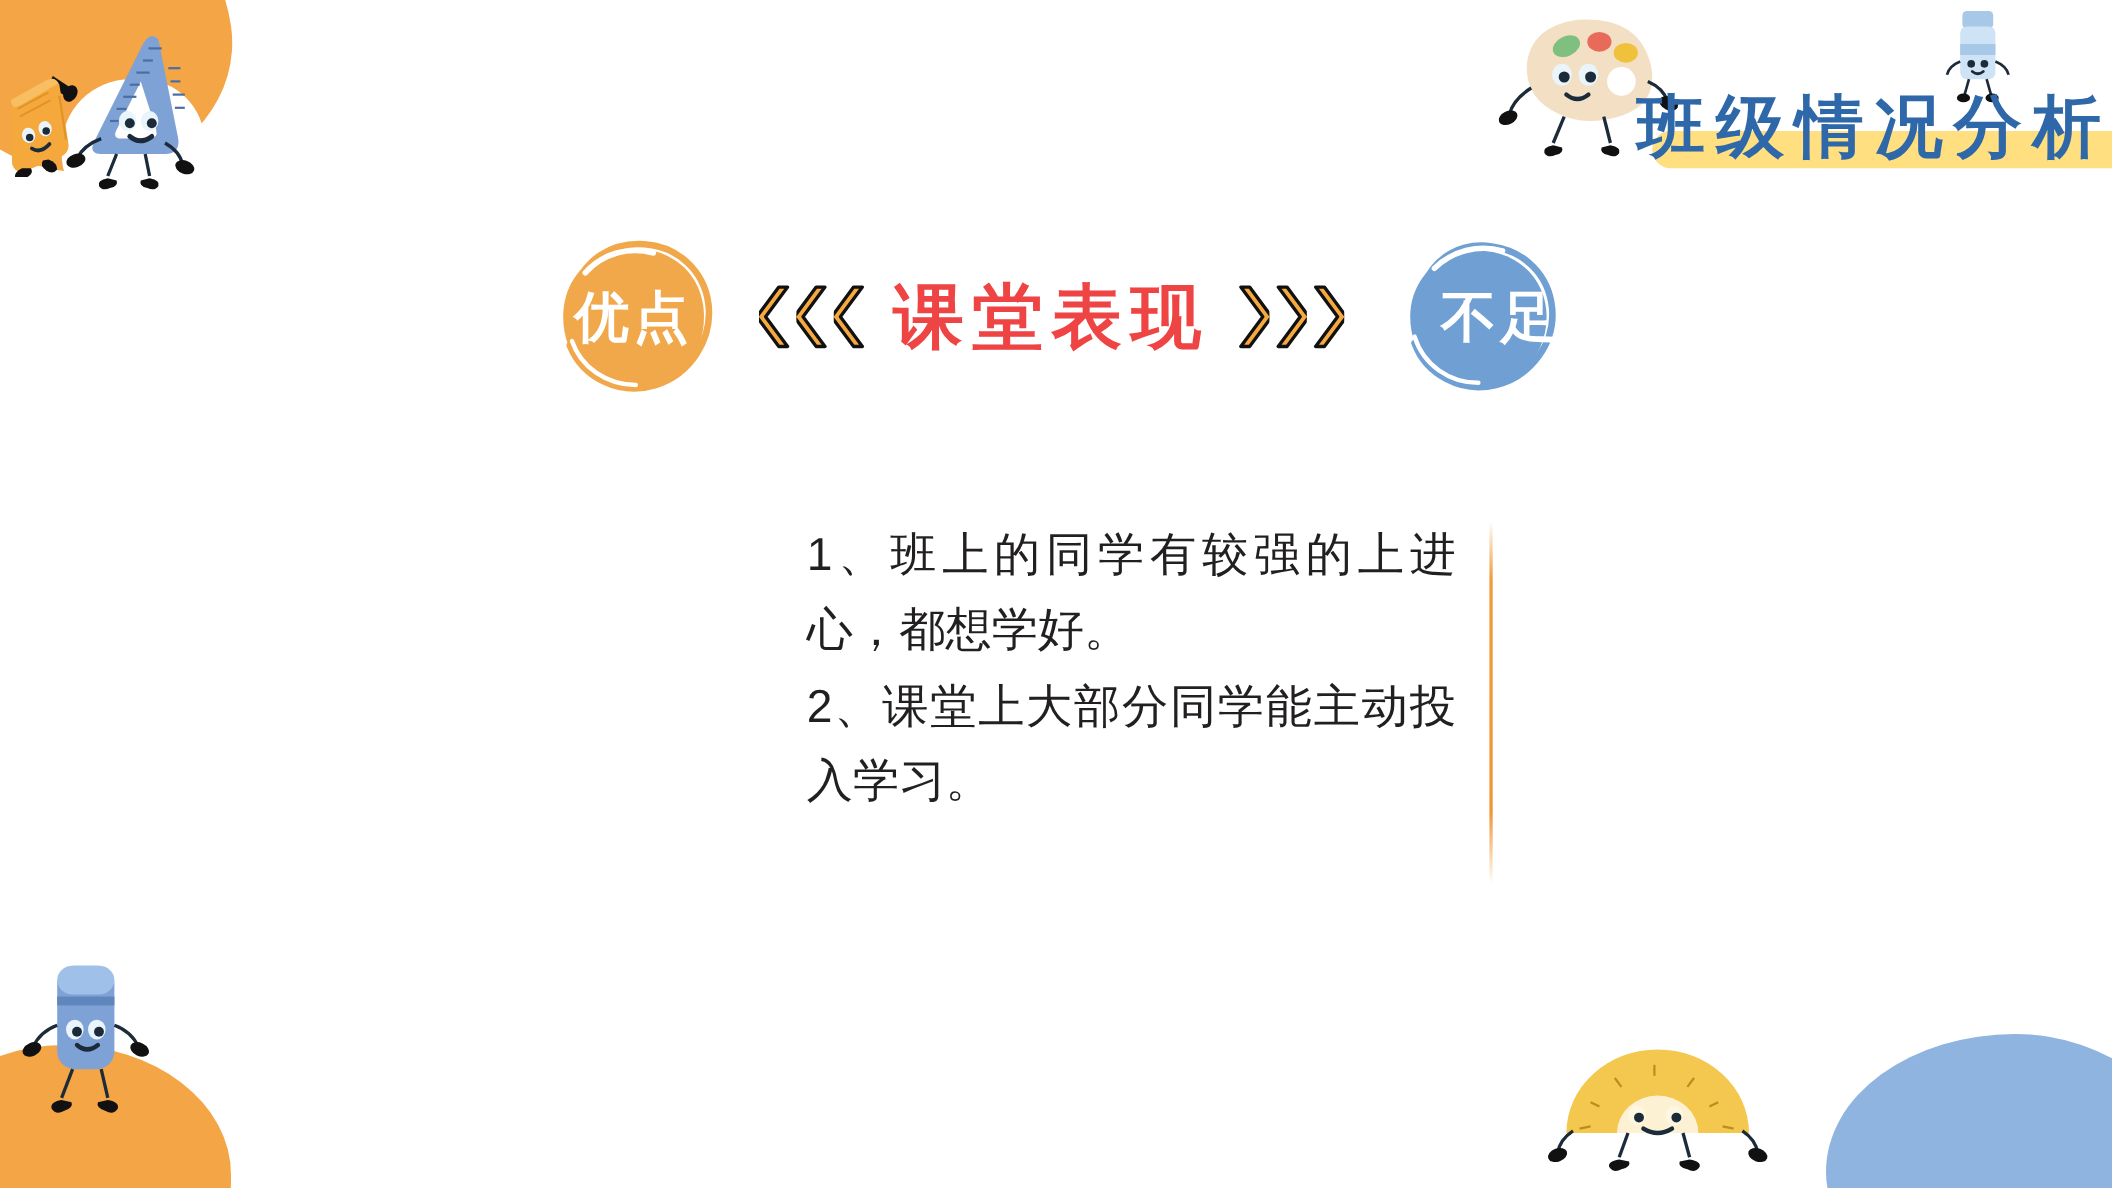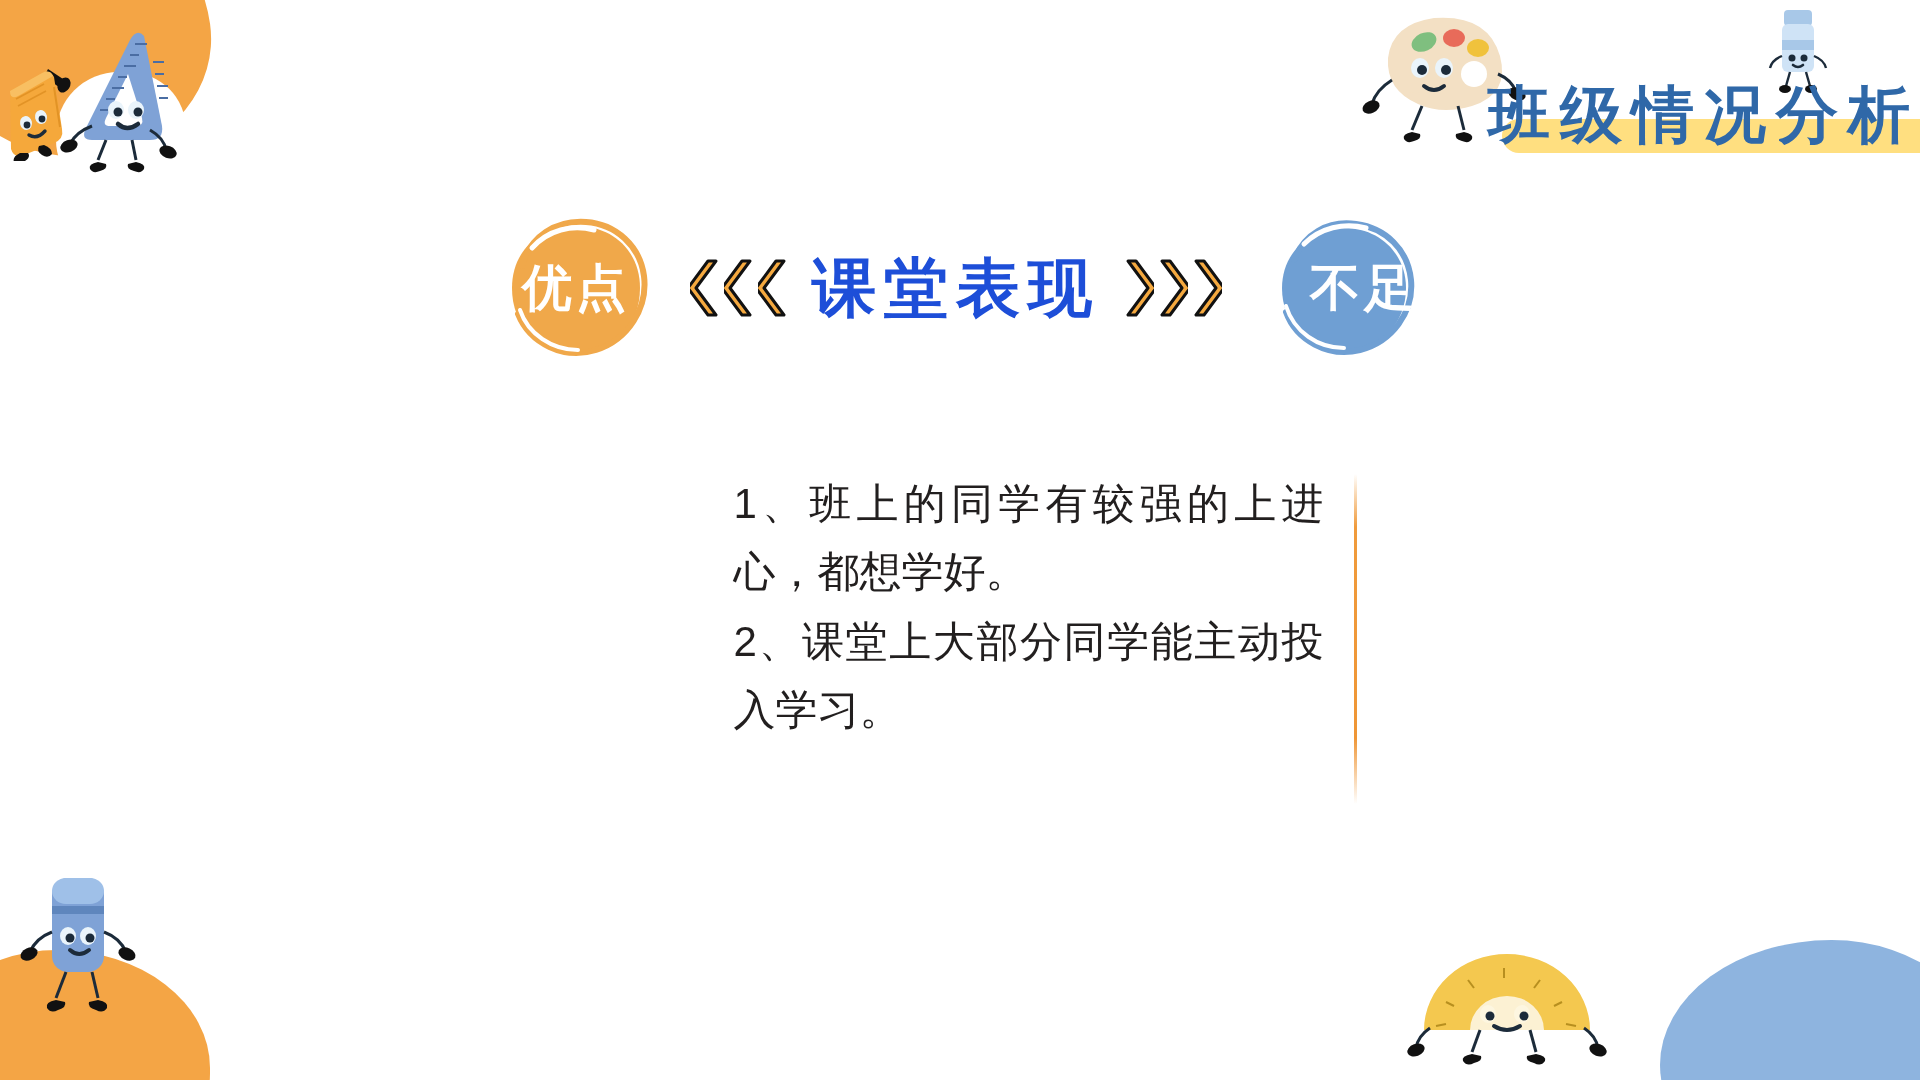--- a/index.html
+++ b/index.html
@@ -72,21 +72,21 @@
   }
   .badge-pros{margin-right:40px;}
   .badge-cons{margin-left:48px;justify-content:flex-end;}
 
   .chev-group{display:flex;align-items:center;gap:2px;flex:0 0 auto;}
   .chev-group.left{margin-right:22px;}
   .chev-group.right{margin-left:22px;}
 
   .perf-title{
     font-family:"Liberation Serif","DejaVu Serif",serif;
-    font-weight:bold;font-size:64px;color:#1d4ed8;letter-spacing:8px;
+    font-weight:bold;font-size:64px;color:#ef4444;letter-spacing:8px;
     white-space:nowrap;
   }
 
   
   .columns{
     position:absolute;left:0;right:0;top:470px;height:420px;
     display:flex;justify-content:center;
   }
   .col{
     box-sizing:border-box;

